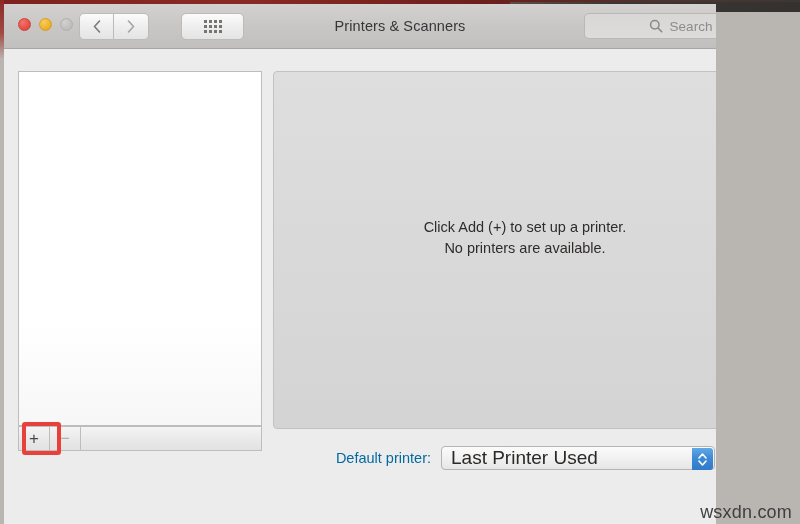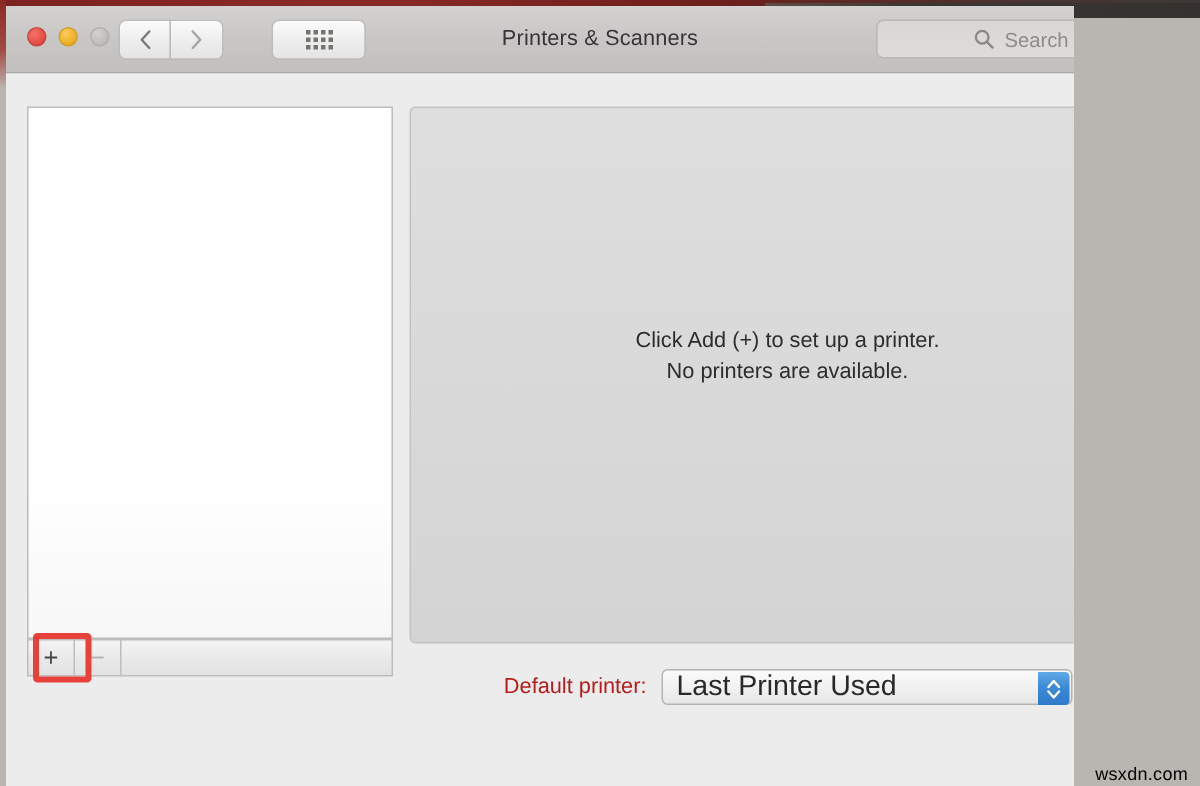--- a/index.html
+++ b/index.html
@@ -239,21 +239,21 @@
     display: flex;
     align-items: center;
     height: 32px;
     margin-bottom: 5px;
   }
   .pref-label {
     width: 437px;
     text-align: right;
     padding-right: 10px;
     font-size: 14.5px;
-    color: #b91c1c;
+    color: #0369a1;
     box-sizing: border-box;
     padding-left: 36px;
   }
   .popup {
     position: relative;
     width: 274px; height: 24px;
     background: linear-gradient(180deg,#fbfbfb 0%,#f0f0f0 55%,#e6e6e6 100%);
     border: 1px solid #b6b4b2;
     border-radius: 4px;
     box-sizing: border-box;
@@ -291,22 +291,22 @@
     align-items: center;
     justify-content: center;
     font-size: 13px;
     font-weight: bold;
     color: #2f6fc4;
   }
 
   .watermark {
     position: absolute;
     right: 8px; bottom: 1px;
-    font-size: 12px;
-    color: #000000;
+    font-size: 18px;
+    color: #404040;
     letter-spacing: 0.2px;
   }
 </style>
 </head>
 <body>
 
 <div class="bg-artifact-top"></div>
 <div class="bg-artifact-left"></div>
 <div class="bg-artifact-right"></div>
 

